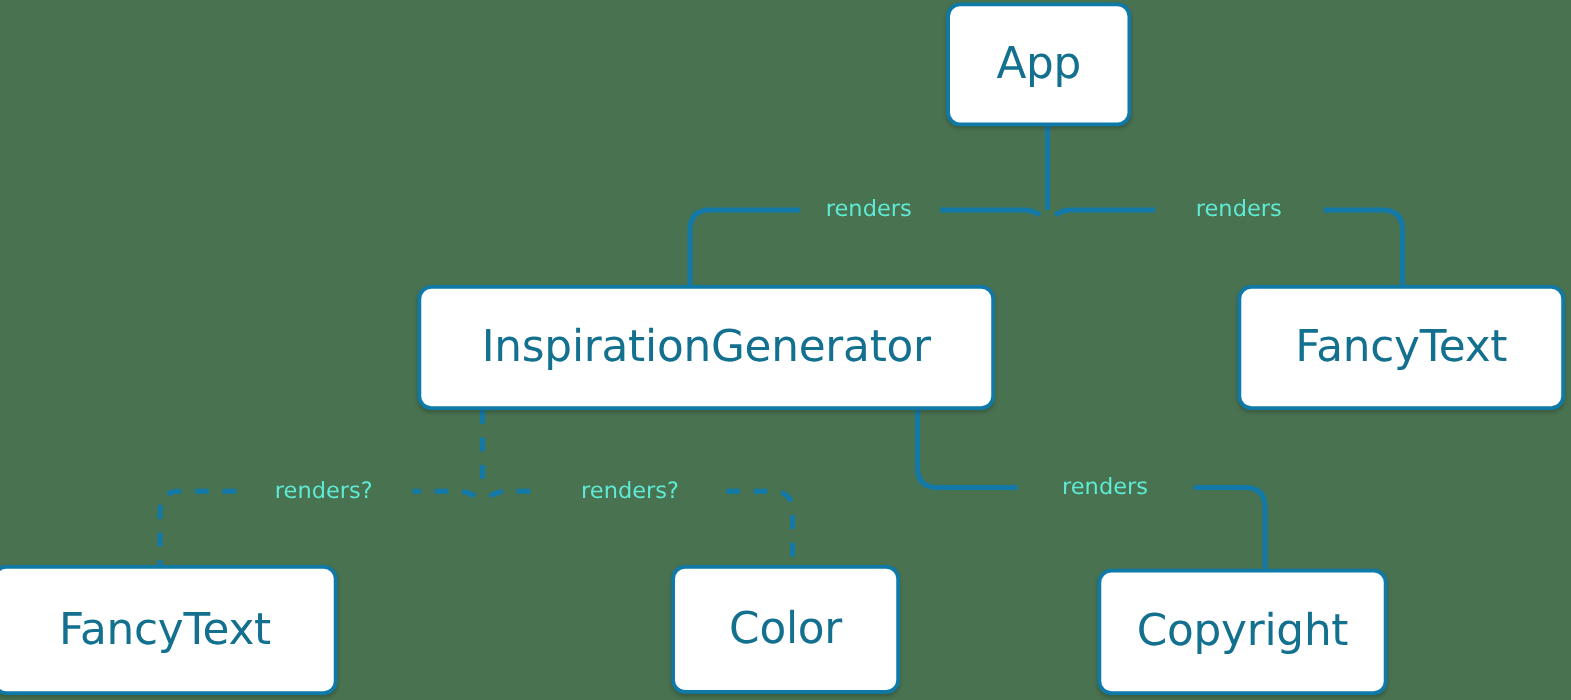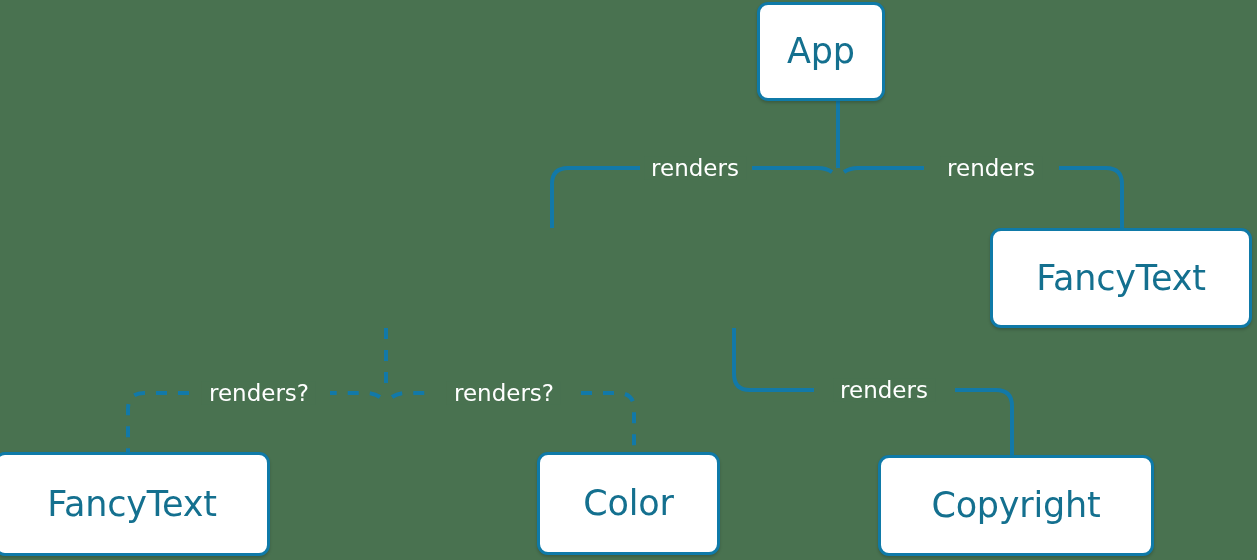--- a/index.html
+++ b/index.html
@@ -38,22 +38,22 @@
   }
   .node-label {
     color: #14708f;
     font-size: 35px;
     line-height: 1;
     letter-spacing: -0.2px;
     white-space: nowrap;
   }
   .edge-label {
     position: absolute;
-    color: #ffffff;
-    font-size: 23px;
+    color: #5eead4;
+    font-size: 18px;
     line-height: 1;
     white-space: nowrap;
     transform: translate(-50%, -50%);
     background: #497250;
     padding: 0 7px;
   }
 </style>
 </head>
 <body>
 
@@ -69,38 +69,41 @@
 
     <path d="M 386 328 L 386 393" fill="none" stroke="#1279a8" stroke-width="4" stroke-dasharray="11 11"></path>
 
     <path d="M 380 397 Q 374 393 366 393 L 330 393 M 189 393 L 144 393 Q 128 393 128 409 L 128 452" fill="none" stroke="#1279a8" stroke-width="4" stroke-dasharray="11 11"></path>
 
     <path d="M 392 397 Q 398 393 406 393 L 427 393 M 581 393 L 618 393 Q 634 393 634 409 L 634 452" fill="none" stroke="#1279a8" stroke-width="4" stroke-dasharray="11 11"></path>
 
     <path d="M 734 328 L 734 374 Q 734 390 750 390 L 814 390 M 955 390 L 996 390 Q 1012 390 1012 406 L 1012 455" fill="none" stroke="#1279a8" stroke-width="4" stroke-linecap="butt"></path>
   </svg>
 
-  <div class="node" style="left:757px; top:2px; width:128px; height:99px;justify-content:center;">
+  <div class="node" style="left:757px; top:2px; width:148px; height:99px;justify-content:center;">
     <span class="node-label">App</span>
   </div>
 
+  <div class="node" style="left:334px; top:228px; width:462px; height:100px;">
+    <span class="node-label">InspirationGenerator</span>
+  </div>
 
   <div class="node" style="left:990px; top:228px; width:262px; height:100px;">
     <span class="node-label">FancyText</span>
   </div>
 
   <div class="node" style="left:-6px; top:452px; width:276px; height:104px;">
     <span class="node-label">FancyText</span>
   </div>
 
   <div class="node" style="left:537px; top:452px; width:183px; height:103px;text-align:right;">
     <span class="node-label">Color</span>
   </div>
 
-  <div class="node" style="left:878px; top:455px; width:276px; height:101px;">
+  <div class="node" style="left:878px; top:455px; width:232px; height:101px;">
     <span class="node-label">Copyright</span>
   </div>
 
   <div class="edge-label" style="left:695px; top:168px;">renders</div>
 
   <div class="edge-label" style="left:991px; top:168px;">renders</div>
 
   <div class="edge-label" style="left:259px; top:393px;">renders?</div>
 
   <div class="edge-label" style="left:504px; top:393px;">renders?</div>

